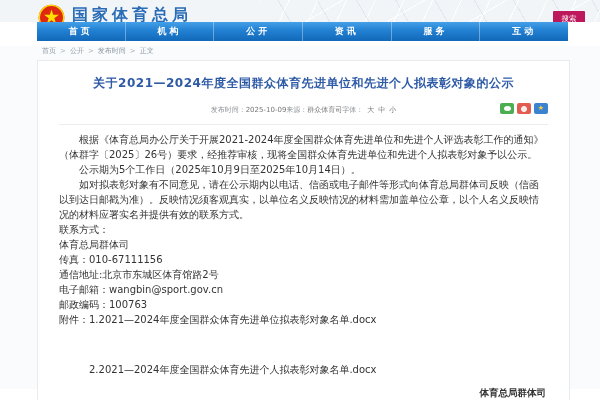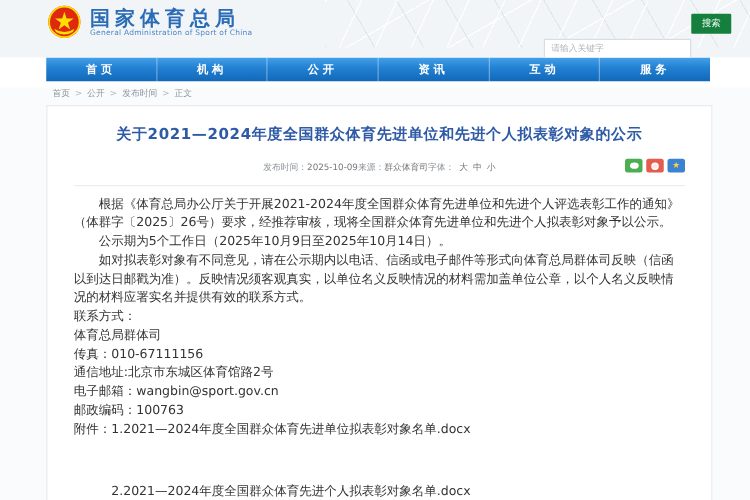--- a/index.html
+++ b/index.html
@@ -1,35 +1,35 @@
 <!DOCTYPE html>
 <html><head>
 <meta charset="utf-8">
 <style>
   * { margin:0; padding:0; box-sizing:border-box; }
   html,body { width:600px; height:400px; overflow:hidden; background:#fff;
     font-family:"DejaVu Sans","Liberation Sans",sans-serif; }
 
   
-  .header { position:relative; height:46px; background:#f2f5f8; overflow:hidden; }
+  .header { position:relative; height:22px; background:#f2f5f8; overflow:hidden; }
   .header::after { content:""; position:absolute; right:0; top:0; width:340px; height:38px;
     background:
       repeating-linear-gradient(115deg, rgba(255,255,255,.85) 0 1px, transparent 1px 26px),
       repeating-linear-gradient(60deg,  rgba(221,228,236,.8) 0 1px, transparent 1px 34px),
       repeating-linear-gradient(150deg, rgba(255,255,255,.9) 0 1px, transparent 1px 41px);
     pointer-events:none; }
   .logo { position:absolute; left:38px; top:4px; display:flex; align-items:center; z-index:2; }
   .emblem { width:27px; height:27px; margin-right:7px; }
   .site-name { font-size:16px; font-weight:bold; color:#2a6cb6; letter-spacing:4px; line-height:17px; }
   .site-sub { font-size:6px; color:#4a86c4; letter-spacing:.2px; }
   .search { position:absolute; right:15px; top:11px; display:flex; z-index:2; }
   .search input { width:118px; height:16px; border:1px solid #d8dde3; background:#fff;
     font-size:7px; padding:0 5px; color:#333; outline:none;margin-top:20px; }
   .search input::placeholder { color:#b0b6bd; }
-  .search button { width:32px; height:16px; margin-left:0; border:none; background:#15803d;
+  .search button { width:32px; height:16px; margin-left:0; border:none; background:#be185d;
     color:#fff; font-size:7.5px; cursor:pointer; border-radius:1px; }
 
   
   .nav { margin-left:37px; width:531px; height:19px; display:flex;
     background:linear-gradient(180deg,#44a0e8 0%,#2280d2 45%,#1268b8 100%); }
   .nav-item { flex:1; display:flex; align-items:center; justify-content:center;
     color:#fff; font-size:9px; font-weight:bold; letter-spacing:3px; cursor:pointer;
     border-left:1px solid rgba(255,255,255,.35); }
   .nav-item:first-child { border-left:none; }
 
@@ -86,22 +86,22 @@
     <input type="text" placeholder="请输入关键字" style="">
     <button>搜索</button>
   </div>
 </div>
 
 <div class="nav">
     <div class="nav-item">首页</div>
     <div class="nav-item">机构</div>
     <div class="nav-item">公开</div>
     <div class="nav-item">资讯</div>
+    <div class="nav-item">服务</div>
     <div class="nav-item">互动</div>
-    <div class="nav-item">服务</div>
   </div>
 
 <div class="page-bg">
 
   <div class="breadcrumb"><span class="bc-item">首页</span><span class="bc-sep">&gt;</span><span class="bc-item">公开</span><span class="bc-sep">&gt;</span><span class="bc-item">发布时间</span><span class="bc-sep">&gt;</span><span class="bc-item">正文</span></div>
 
   <div class="article">
     <div class="title">关于2021—2024年度全国群众体育先进单位和先进个人拟表彰对象的公示</div>
 
     <div class="meta">

